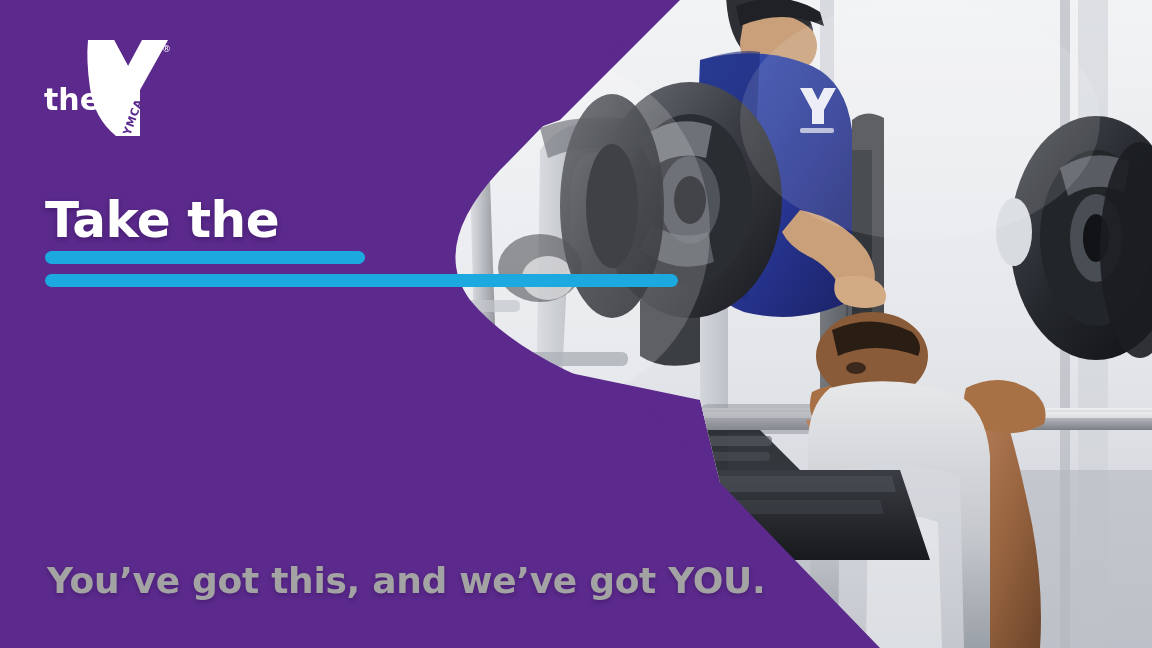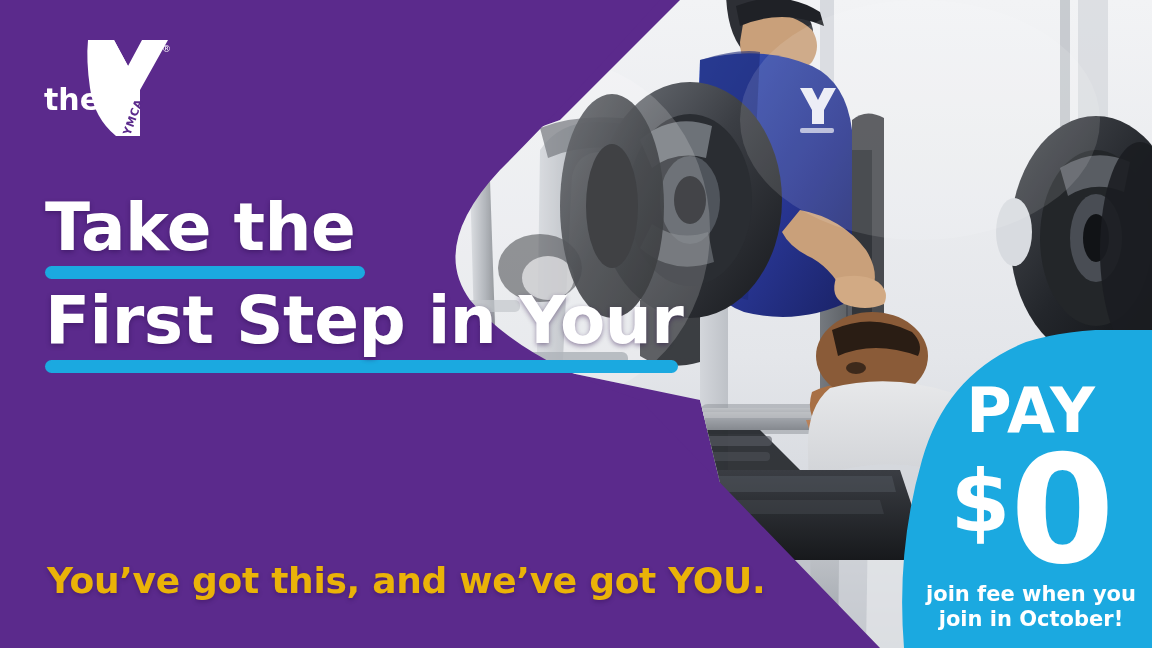--- a/index.html
+++ b/index.html
@@ -41,40 +41,40 @@
   #headline {
     position:absolute; left:45px; top:196px;
     width:700px;
   }
   .hl-line { margin-bottom:10px; }
   .hl-text {
     display:block;
     color:#ffffff;
     font-family:"DejaVu Sans", sans-serif;
     font-weight:700;
-    font-size:66px;
+    font-size:50px;
     line-height:0.96;
     letter-spacing:-0.5px;
     white-space:nowrap;
     text-shadow:0 2px 5px rgba(40,10,70,0.45);
   }
   .hl-rule {
     display:block;
     height:13px;
     border-radius:7px;
     background:#1BA9E0;
     margin-top:7px;
   }
   #line1 .hl-rule { width:320px; }
   #line2 .hl-rule { width:633px; }
   #line3 .hl-rule { width:591px; }
 
   #tagline {
     position:absolute; left:47px; top:560px;
-    color:#eab308;
+    color:#a3a3a3;
     font-family:"DejaVu Sans", sans-serif;
     font-weight:700;
     font-size:36px;
     letter-spacing:-0.3px;
     white-space:nowrap;
     text-shadow:0 2px 4px rgba(40,10,70,0.35);
   }
 
   
   #badge {
@@ -278,35 +278,20 @@
       <text x="120" y="20" fill="#ffffff" font-family="DejaVu Sans, sans-serif" font-size="9">®</text>
     </svg>
   </div>
 
   <div id="headline">
     <div class="hl-line" id="line1">
       <span class="hl-text">Take the</span>
       <span class="hl-rule"></span>
     </div>
     <div class="hl-line" id="line2">
-      <span class="hl-text">First Step in Your</span>
       <span class="hl-rule"></span>
     </div>
   </div>
 
   <div id="tagline">You’ve got this, and we’ve got YOU.</div>
 
-  <div id="badge">
-    <div id="badge-shape"></div>
-    <div id="badge-inner">
-      <div id="badge-pay">PAY</div>
-      <div id="badge-price">
-        <span id="badge-currency">$</span>
-        <span id="badge-amount">0</span>
-      </div>
-      <div id="badge-fine">
-        <span>join fee when you</span><br>
-        <span>join in October!</span>
-      </div>
-    </div>
-  </div>
 
 </div>
 
 </body></html>

